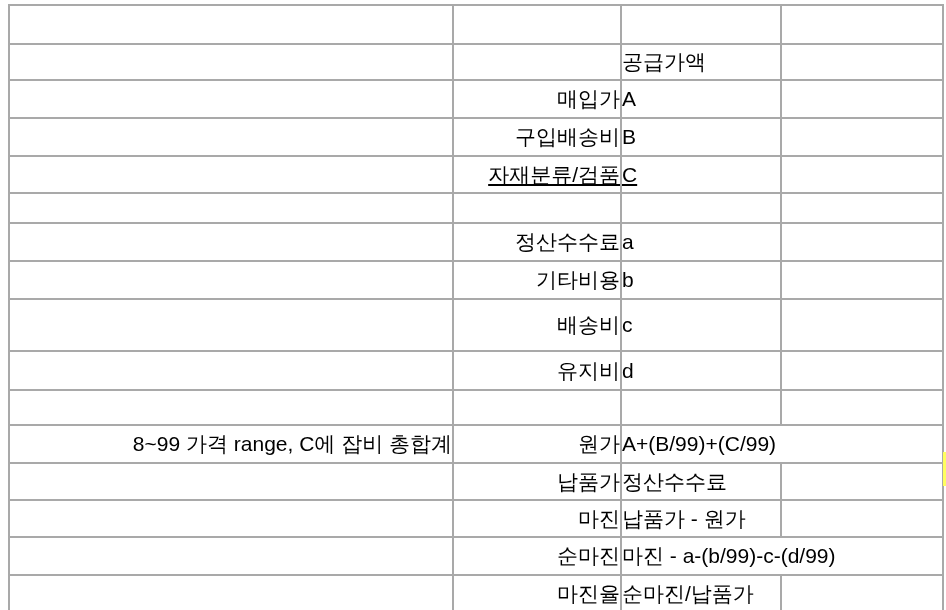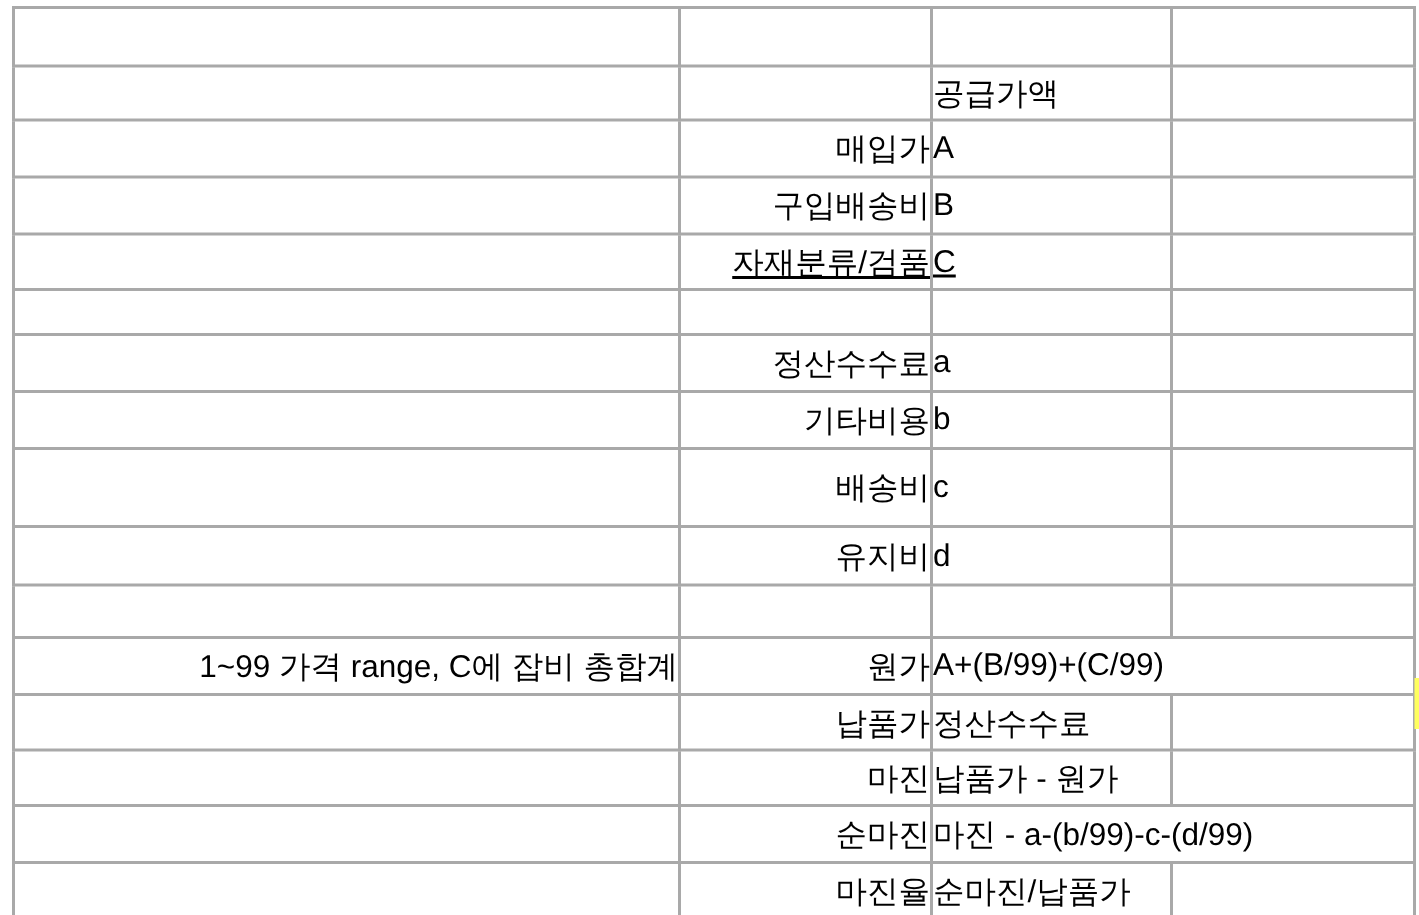--- a/index.html
+++ b/index.html
@@ -120,21 +120,21 @@
           <td class="c2">d</td>
           <td class="c3"></td>
         </tr>
         <tr style="height: 35px;">
           <td class="c0"></td>
           <td class="c1"></td>
           <td class="c2"></td>
           <td class="c3"></td>
         </tr>
         <tr style="height: 38px;">
-          <td class="c0">1~99 가격 range, C에 잡비 총합계</td>
+          <td class="c0">8~99 가격 range, C에 잡비 총합계</td>
           <td class="c1">원가</td>
           <td class="c2 merged" colspan="2">A+(B/99)+(C/99)</td>
         </tr>
         <tr style="height: 37px;">
           <td class="c0"></td>
           <td class="c1">납품가</td>
           <td class="c2">정산수수료</td>
           <td class="c3"></td>
         </tr>
         <tr style="height: 37px;">

